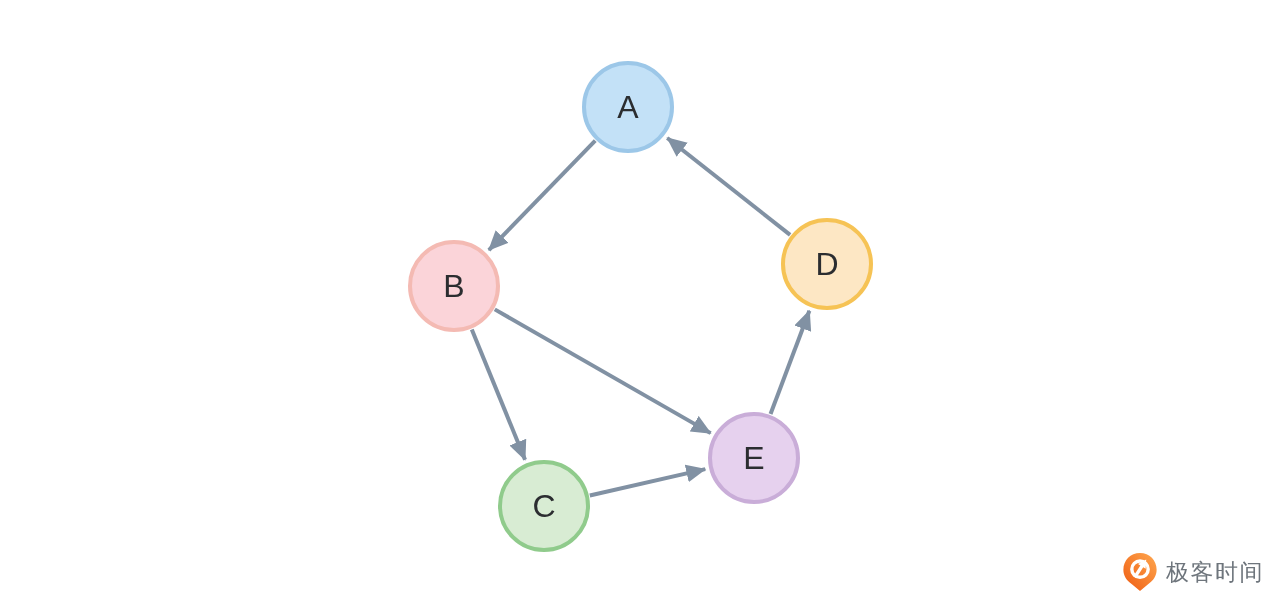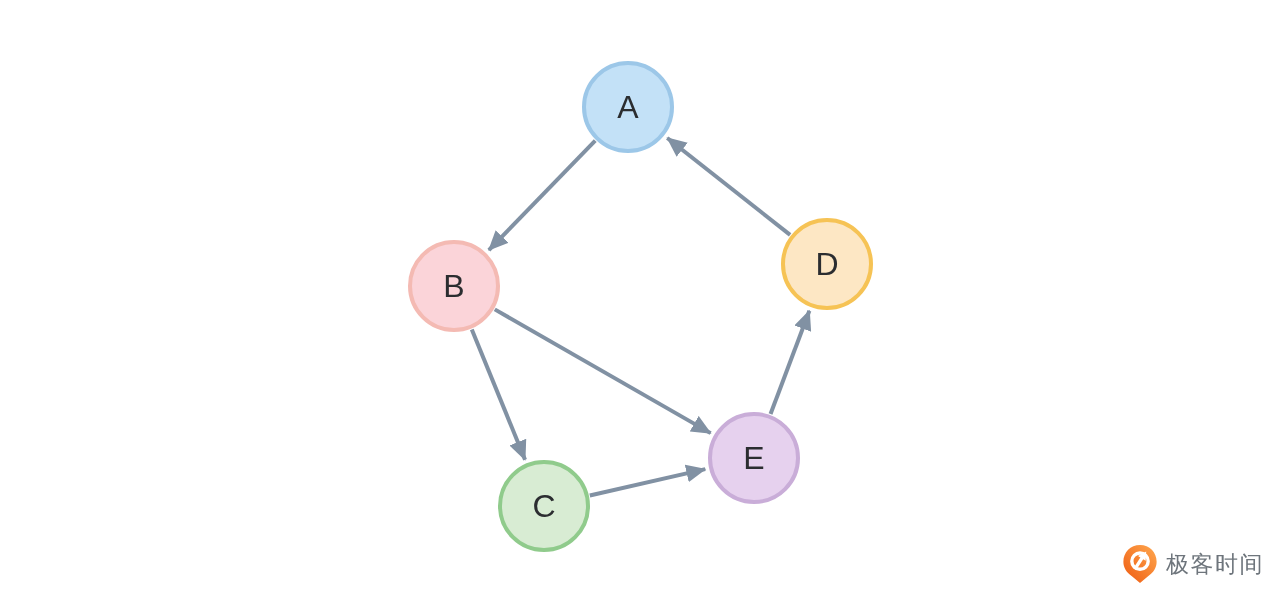--- a/index.html
+++ b/index.html
@@ -22,21 +22,21 @@
   }
   .node-label {
     font-family: "Liberation Sans", sans-serif;
     font-size: 32px;
     fill: #2b2d30;
     text-anchor: middle;
   }
   #brand {
     position: absolute;
     right: 22px;
-    bottom: 16px;
+    bottom: 8px;
     display: flex;
     align-items: center;
     gap: 7px;
   }
   #brand-text {
     font-size: 23px;
     letter-spacing: 1.5px;
     color: #6e757c;
     font-weight: 400;
     line-height: 1;

